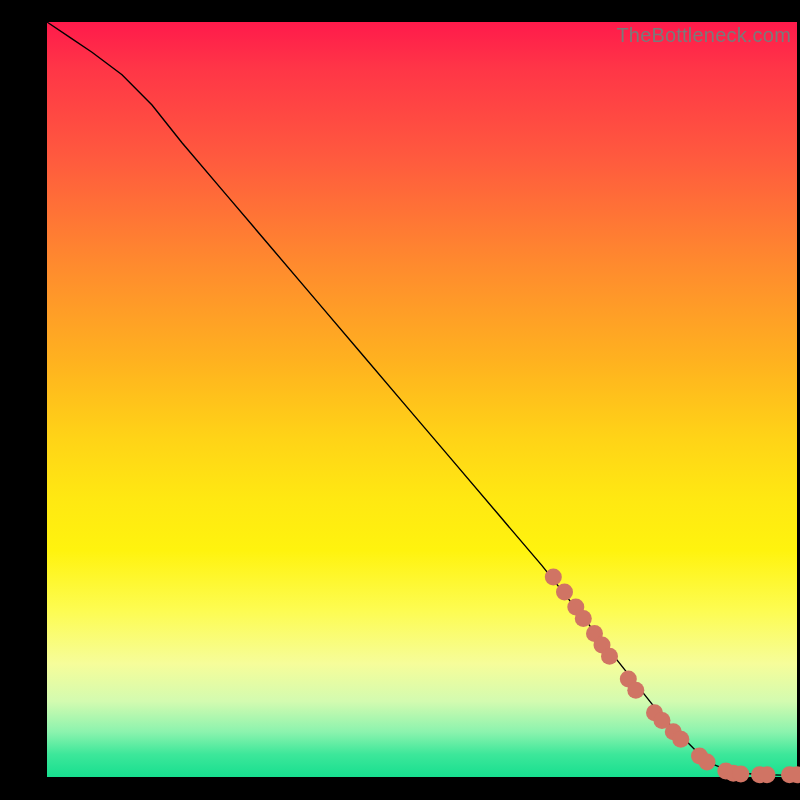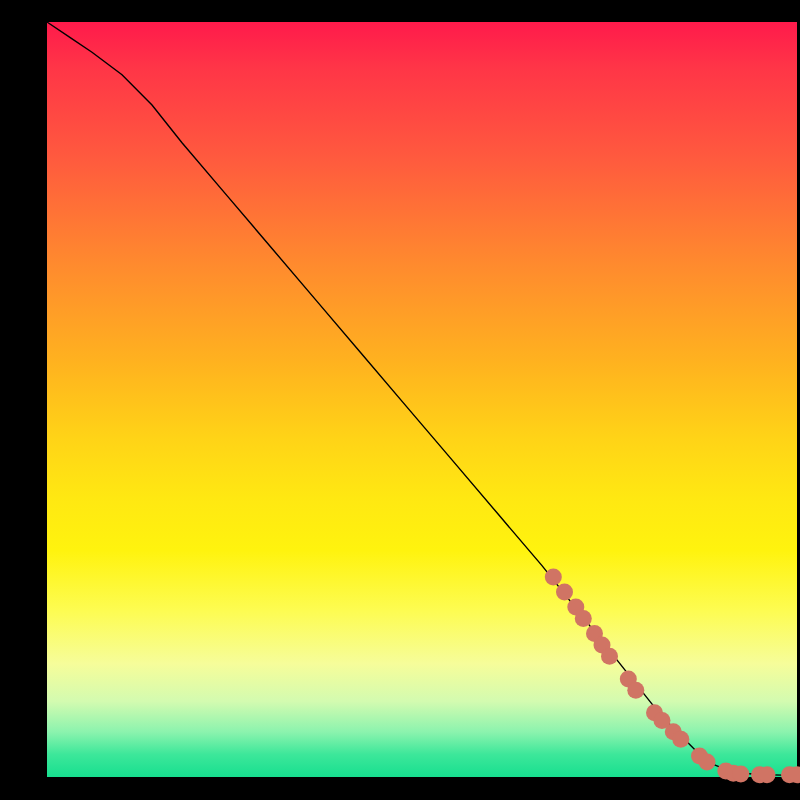--- a/index.html
+++ b/index.html
@@ -68,20 +68,21 @@
   .dot {
     fill: #d07464;
     stroke: none;
   }
 </style>
 </head>
 <body>
 
 <div class="stage">
   <div class="plot">
+    <div class="watermark">TheBottleneck.com</div>
     <svg class="overlay" viewBox="0 0 750 755" preserveAspectRatio="none">
       <path id="curve-path" class="curve" d="M0.0 0.0 L22.5 15.1 L45.0 30.2 L75.0 52.8 L105.0 83.0 L135.0 120.8 L180.0 173.6 L225.0 226.5 L270.0 279.4 L315.0 332.2 L360.0 385.1 L405.0 437.9 L450.0 490.8 L495.0 543.6 L525.0 581.4 L555.0 619.1 L585.0 656.9 L615.0 694.6 L637.5 717.3 L660.0 739.9 L675.0 745.9 L690.0 750.5 L705.0 752.0 L720.0 752.7 L735.0 753.1 L750.0 753.1"></path>
       <g id="dots">
           <circle cx="506.3" cy="554.9" r="8.5" class="dot"></circle>
           <circle cx="517.5" cy="570.0" r="8.5" class="dot"></circle>
           <circle cx="528.8" cy="585.1" r="8.5" class="dot"></circle>
           <circle cx="536.3" cy="596.5" r="8.5" class="dot"></circle>
           <circle cx="547.5" cy="611.5" r="8.5" class="dot"></circle>
           <circle cx="555.0" cy="622.9" r="8.5" class="dot"></circle>
           <circle cx="562.5" cy="634.2" r="8.5" class="dot"></circle>

